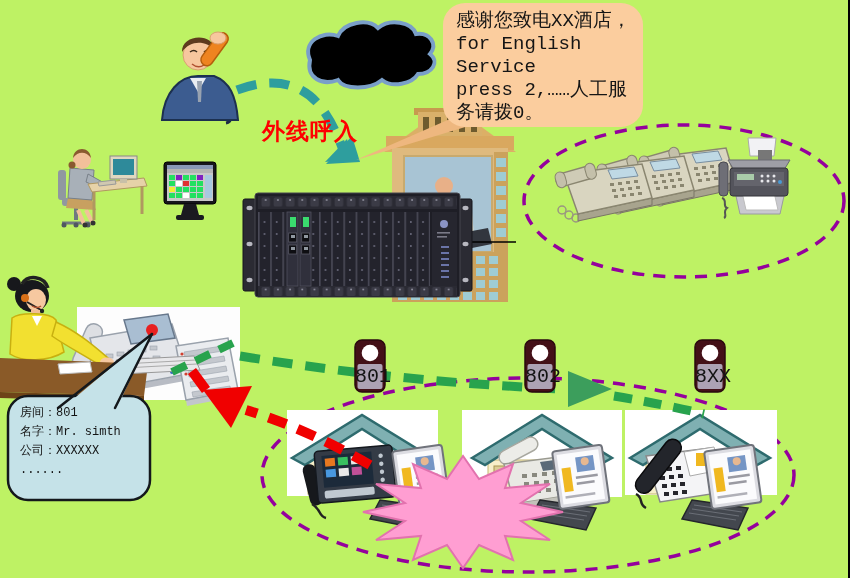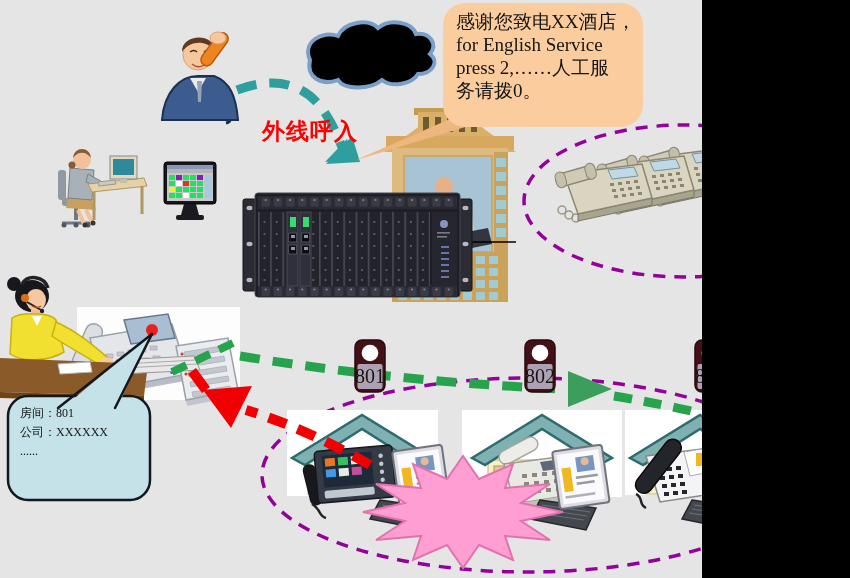--- a/index.html
+++ b/index.html
@@ -1,17 +1,17 @@
 <!DOCTYPE html>
 <html><head>
 <meta charset="utf-8">
 <style>
   html,body{margin:0;padding:0;background:#000;}
-  #canvas{position:relative;width:702px;height:578px;background:#e5e5e5;overflow:hidden;
-          font-family:Liberation Serif, serif;}
+  #canvas{position:relative;width:848px;height:578px;background:#bef264;overflow:hidden;
+          font-family:Liberation Mono, monospace;}
   #scene{position:absolute;left:0;top:0;}
   .t{position:absolute;color:#111;}
   .bubble-text{left:456px;top:10px;width:184px;font-size:19px;line-height:23px;color:#151515;}
   .incoming{left:262px;top:116px;font-size:23px;font-weight:bold;color:#FF0000;letter-spacing:1px;}
   .guest-text{left:20px;top:404px;width:126px;font-size:12px;line-height:19px;color:#141414;}
   .tag-label{width:30px;text-align:center;font-size:20px;color:#141414;}
   .tag-1{left:355px;top:365px;} .tag-2{left:525px;top:365px;} .tag-3{left:695px;top:365px;}
   .star-text{left:394px;top:488px;width:138px;text-align:center;font-size:21px;font-weight:bold;
              color:#9A3A33;line-height:29px;}
   .line{display:block;}
@@ -506,20 +506,21 @@
   <span class="line">感谢您致电XX酒店，</span>
   <span class="line">for English Service</span>
   <span class="line"> press 2,……人工服</span>
   <span class="line">务请拨0。</span>
 </div>
 
 <div class="t incoming">外线呼入</div>
 
 <div class="t guest-text">
   <span class="line">房间：801</span>
+  <span class="line">名字：Mr. simth</span>
   <span class="line">公司：XXXXXX</span>
   <span class="line">......</span>
 </div>
 
 <div class="t tag-label tag-1">801</div>
 <div class="t tag-label tag-2">802</div>
 <div class="t tag-label tag-3">8XX</div>
 
 </div>
 

